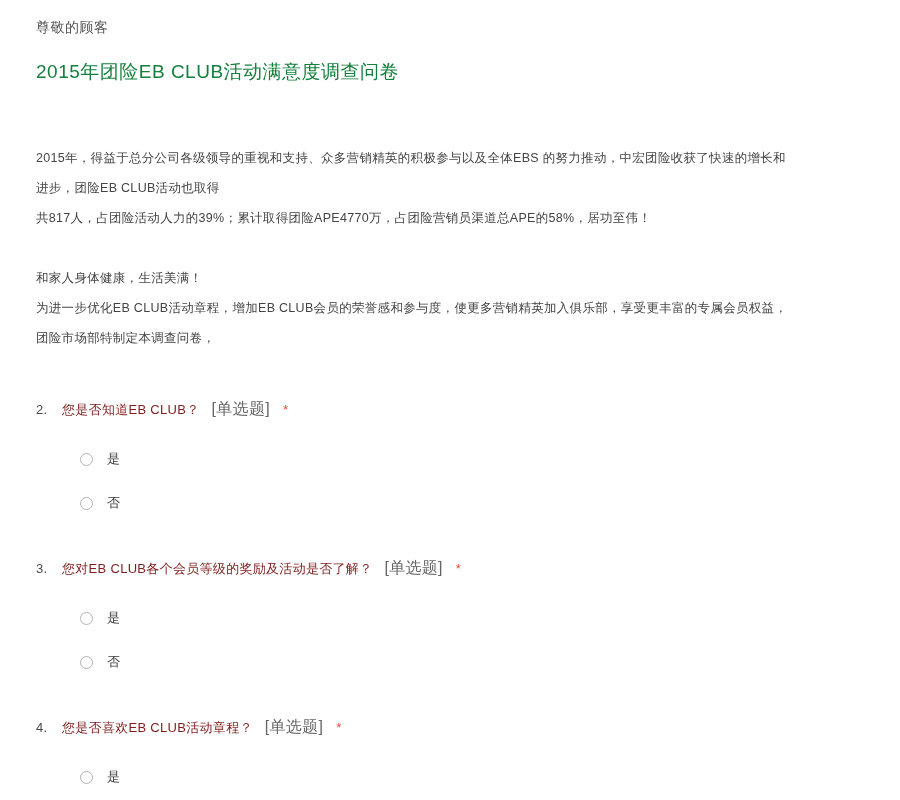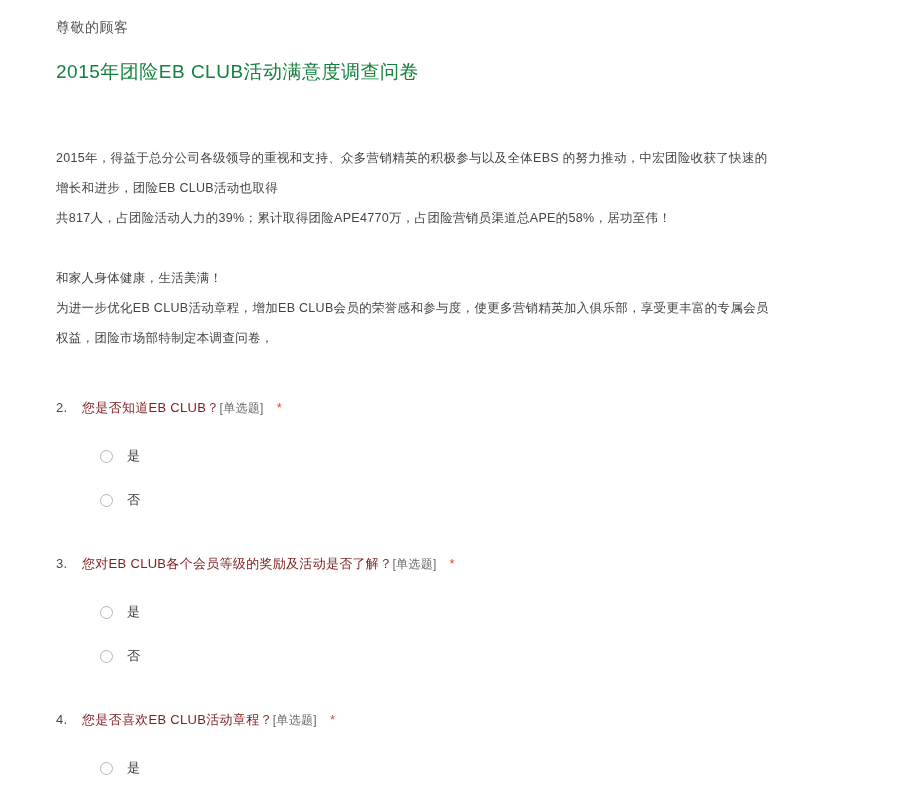--- a/index.html
+++ b/index.html
@@ -13,21 +13,21 @@
     font-family: "Liberation Sans", sans-serif;
     color: #333333;
     overflow: hidden;
     position: relative;
   }
   .page {
     width: 831px;
     height: 800px;
     position: relative;
     box-sizing: border-box;
-    padding: 0 56px;
+    padding: 0 36px;
   }
   .salutation {
     font-size: 14px;
     color: #555555;
     padding-top: 17px;
     line-height: 20px;
     letter-spacing: 0.5px;
   }
   .survey-title {
     text-align: left;
@@ -65,22 +65,22 @@
     color: #4a4a4a;
     flex: 0 0 auto;
     font-size: 13px;
   }
   .q-text {
     color: #7f1d1d;
     font-size: 13px;
   }
   .q-type {
     color: #666666;
-    font-size: 12px;
-    margin-left: 0;
+    font-size: 16px;
+    margin-left: 12px;
   }
   .q-required {
     color: #e74c3c;
     font-size: 13px;
     margin-left: 13px;
   }
   .options {
     margin-top: 24px;
     padding-left: 44px;
   }

